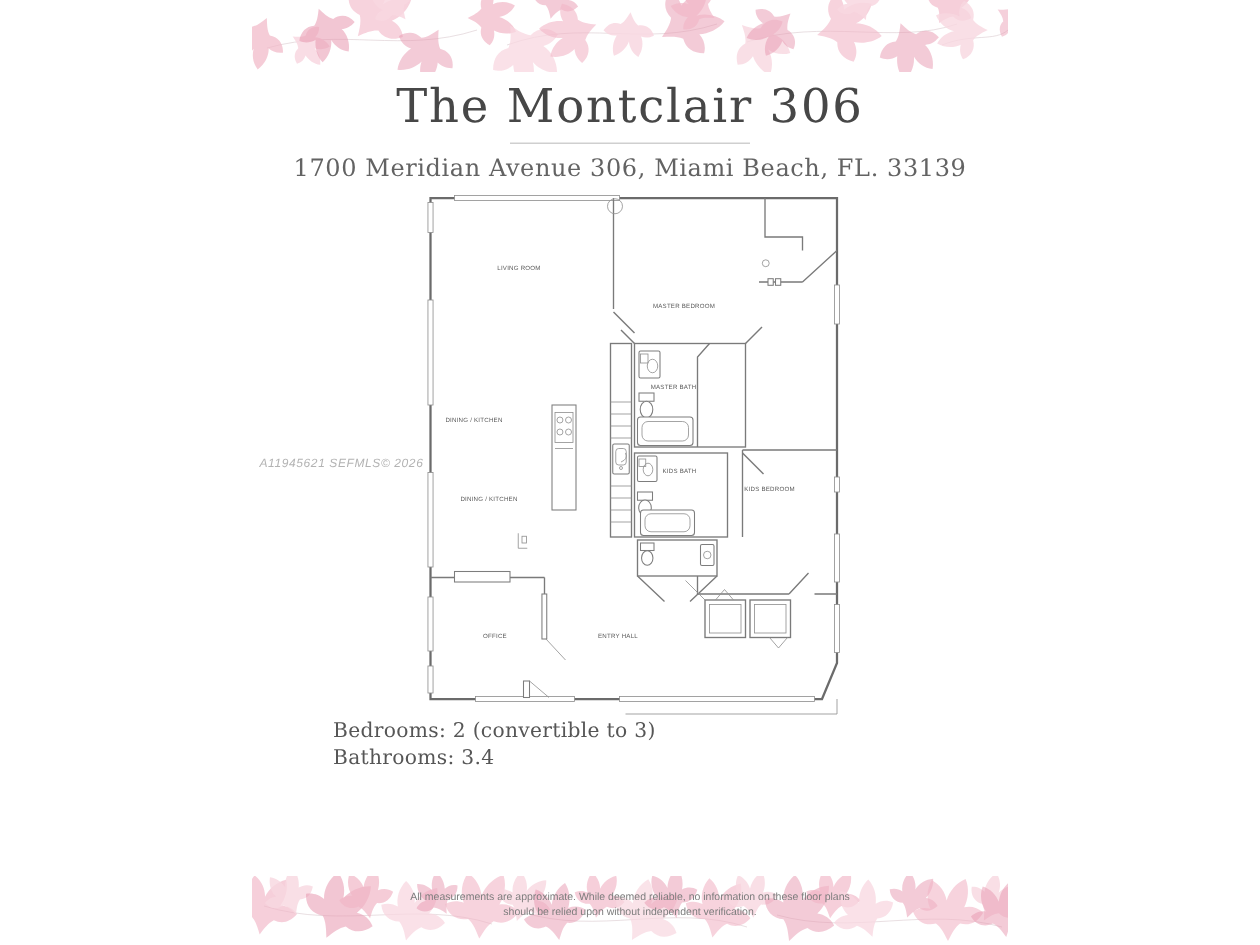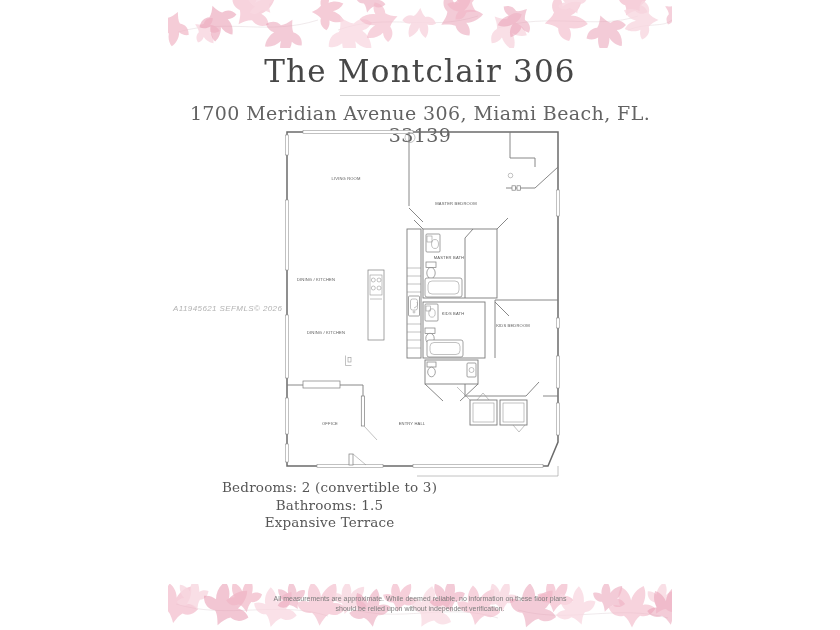--- a/index.html
+++ b/index.html
@@ -8,39 +8,39 @@
   .content{position:absolute;left:168px;top:0;width:504px;height:630px;background:#fff;}
 
   
   .border-top{position:absolute;left:0;top:0;}
   .border-bottom{position:absolute;left:0;bottom:0;}
 
   
   .header{position:absolute;left:0;top:52px;width:504px;text-align:center;}
   .title{font-size:31px;color:#474747;letter-spacing:1.2px;font-weight:400;line-height:38px;}
   .divider{width:160px;height:0;border-top:1px solid #cfcfcf;margin:5px auto 6px auto;}
-  .address{font-size:19px;color:#636363;letter-spacing:.4px;}
+  .address{font-size:16px;color:#636363;letter-spacing:.4px;}
 
   
   .watermark{position:absolute;left:5px;top:304px;font-family:"Liberation Sans",sans-serif;
              font-size:8px;color:#b3b3b3;letter-spacing:.4px;font-style:italic;}
 
   
   .plan{position:absolute;left:105px;top:128px;}
   .w{fill:none;stroke:#6b6b6b;stroke-width:1.5;}
   .iw{fill:none;stroke:#7a7a7a;stroke-width:.9;}
   .tn{fill:none;stroke:#909090;stroke-width:.55;}
   .fx{fill:#ffffff;stroke:#7d7d7d;stroke-width:.7;}
   .win{fill:#ffffff;stroke:#8f8f8f;stroke-width:.55;}
   .lbl{font-family:"Liberation Sans",sans-serif;font-size:4.1px;fill:#5a5a5a;
        letter-spacing:.15px;text-anchor:middle;}
 
   
   .details{position:absolute;left:54px;top:479px;font-size:13.5px;color:#565656;
-           line-height:17.5px;letter-spacing:.2px;text-align:center;}
+           line-height:17.5px;letter-spacing:.2px;}
 
   
   .disclaimer{position:absolute;left:0;top:594px;width:504px;text-align:center;
               font-family:"Liberation Sans",sans-serif;font-size:7px;line-height:9.5px;
               color:#7d7d7d;z-index:2;}
 </style>
 </head>
 <body>
 
 <div class="content">
@@ -220,22 +220,21 @@
       <text class="lbl" x="53" y="206">DINING / KITCHEN</text>
       <text class="lbl" x="180" y="187">KIDS BATH</text>
       <text class="lbl" x="240" y="199">KIDS BEDROOM</text>
       <text class="lbl" x="57" y="297">OFFICE</text>
       <text class="lbl" x="139" y="297">ENTRY HALL</text>
     </g>
   </svg>
 
   <div class="details">
     <div>Bedrooms: 2 (convertible to 3)</div>
-    <div>Bathrooms: 1.5</div>
-    <div>Expansive Terrace</div>
+    <div>Bathrooms: 3.4</div>
   </div>
 
   <div class="disclaimer">
     <div>All measurements are approximate. While deemed reliable, no information on these floor plans</div>
     <div>should be relied upon without independent verification.</div>
   </div>
 
   <svg class="border-bottom" width="504" height="46" viewBox="0 0 504 46">
     <defs>
       <path id="lf2" d="M0,3 C-1.5,0 -2.5,-2 -4.5,-3.5 C-8,-2.5 -11.5,-4 -13,-8 C-10.5,-9.5 -8.5,-9.5 -6.5,-9 C-8,-12 -8,-16 -6,-19.5 C-3,-18 -1,-15 -0.5,-12 C0.5,-15.5 3,-18.5 6.5,-20 C8,-16.5 7.5,-12.5 6,-9.5 C8.5,-10 11,-9.5 13,-7.5 C11,-4 8,-2.5 4.5,-3.5 C2.5,-2 1.5,0 0,3 Z"></path>

